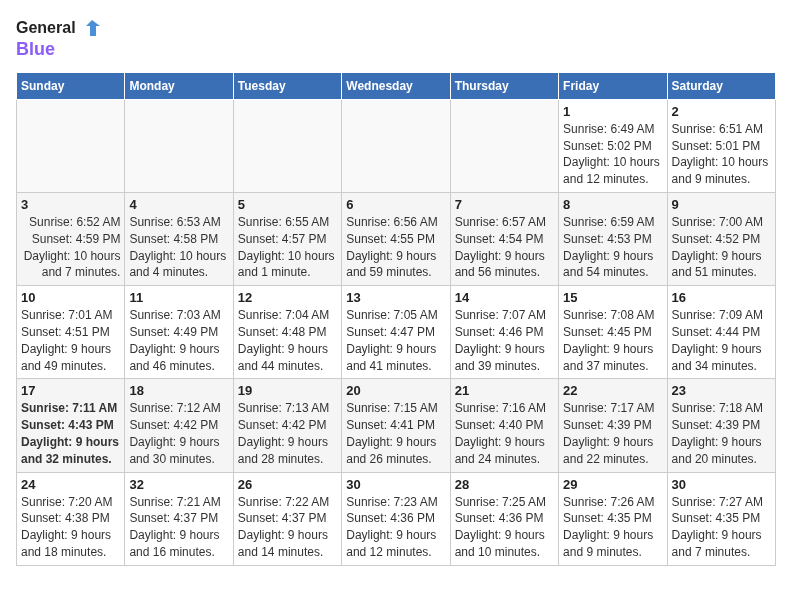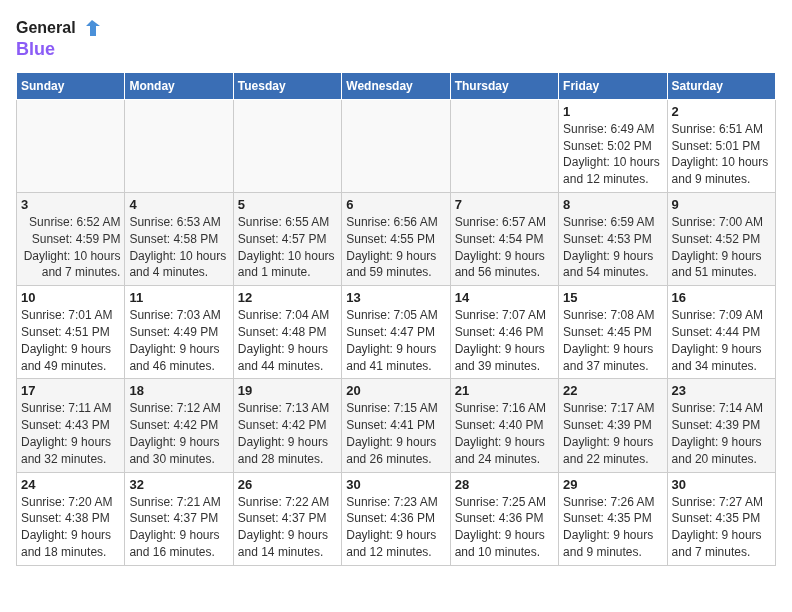--- a/index.html
+++ b/index.html
@@ -210,21 +210,21 @@
         <td>
           <span class="day-number">16</span>
           <div class="day-info" style="white-space: pre-line;">Sunrise: 7:09 AM
 Sunset: 4:44 PM
 Daylight: 9 hours and 34 minutes.</div>
         </td>
       </tr>
       <tr>
         <td>
           <span class="day-number">17</span>
-          <div class="day-info" style="white-space: pre-line;">Sunrise: 7:11 AM
+          <div class="day-info" style="white-space: pre-line; font-weight: bold;">Sunrise: 7:11 AM
 Sunset: 4:43 PM
 Daylight: 9 hours and 32 minutes.</div>
         </td>
         <td>
           <span class="day-number">18</span>
           <div class="day-info" style="white-space: pre-line;">Sunrise: 7:12 AM
 Sunset: 4:42 PM
 Daylight: 9 hours and 30 minutes.</div>
         </td>
         <td>
@@ -246,21 +246,21 @@
 Daylight: 9 hours and 24 minutes.</div>
         </td>
         <td>
           <span class="day-number">22</span>
           <div class="day-info" style="white-space: pre-line;">Sunrise: 7:17 AM
 Sunset: 4:39 PM
 Daylight: 9 hours and 22 minutes.</div>
         </td>
         <td>
           <span class="day-number">23</span>
-          <div class="day-info" style="white-space: pre-line;">Sunrise: 7:14 AM
+          <div class="day-info" style="white-space: pre-line;">Sunrise: 7:18 AM
 Sunset: 4:39 PM
 Daylight: 9 hours and 20 minutes.</div>
         </td>
       </tr>
       <tr>
         <td>
           <span class="day-number">24</span>
           <div class="day-info" style="white-space: pre-line;">Sunrise: 7:20 AM
 Sunset: 4:38 PM
 Daylight: 9 hours and 18 minutes.</div>

